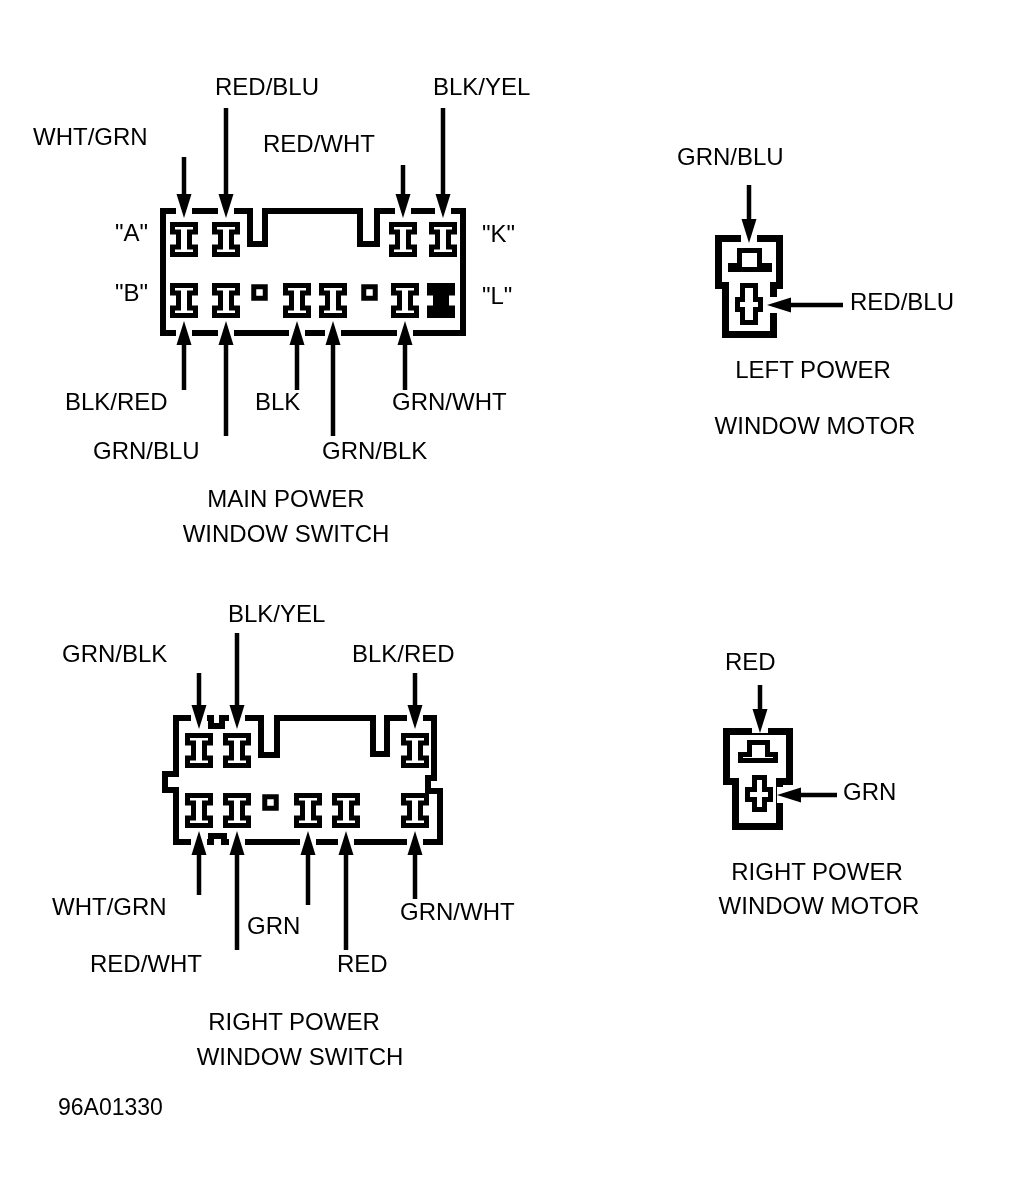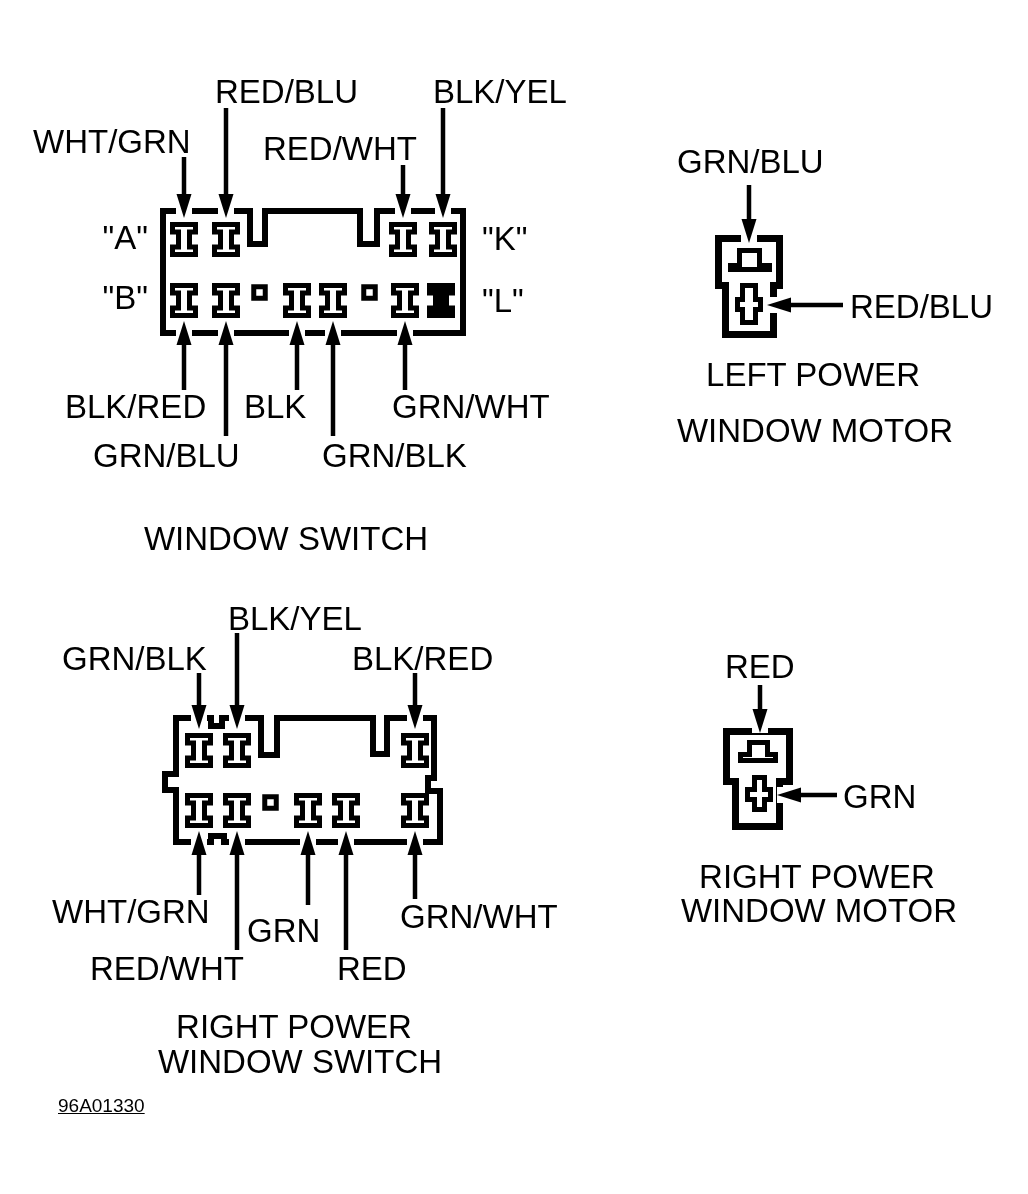--- a/index.html
+++ b/index.html
@@ -1,22 +1,22 @@
 <!DOCTYPE html>
 <html><head>
 <meta charset="utf-8">
 <style>
   html,body{margin:0;padding:0;background:#fff;}
   .stage{position:relative;width:1028px;height:1194px;background:#fff;overflow:hidden;
          font-family:"Liberation Sans",sans-serif;color:#000;}
   .stage svg{position:absolute;left:0;top:0;}
-  .lbl{position:absolute;font-size:33px;line-height:1;white-space:nowrap;color:#000;}
+  .lbl{position:absolute;font-size:24px;line-height:1;white-space:nowrap;color:#000;}
   .center{transform:translateX(-50%);}
   .rightal{transform:translateX(-100%);}
-  .small{font-size:19px;text-decoration:underline;}
+  .small{font-size:23px;}
   .outline{fill:none;stroke:#000;stroke-width:6;}
   .outline-motor{fill:none;stroke:#000;stroke-width:7;}
   .pin{fill:#fff;stroke:#000;stroke-width:5;}
   .pin-filled{fill:#000;stroke:#000;stroke-width:5;}
   .hole{fill:#fff;stroke:#000;stroke-width:5;}
   .halo{stroke:#fff;stroke-width:16;fill:none;}
   .shaft{stroke:#000;stroke-width:4.5;fill:none;}
   .head{fill:#000;stroke:none;}
 </style>
 </head>
@@ -173,24 +173,25 @@
 
   <div class="lbl" style="left:33px;top:125px">WHT/GRN</div>
   <div class="lbl" style="left:215px;top:75px">RED/BLU</div>
   <div class="lbl" style="left:263px;top:132px">RED/WHT</div>
   <div class="lbl" style="left:433px;top:75px">BLK/YEL</div>
   <div class="lbl rightal" style="left:148px;top:221px">"A"</div>
   <div class="lbl" style="left:482px;top:222px">"K"</div>
   <div class="lbl rightal" style="left:148px;top:281px">"B"</div>
   <div class="lbl" style="left:482px;top:284px">"L"</div>
   <div class="lbl" style="left:65px;top:390px">BLK/RED</div>
-  <div class="lbl" style="left:244px;top:390px">BLK</div>
+  <div class="lbl" style="left:255px;top:390px">BLK</div>
   <div class="lbl" style="left:392px;top:390px">GRN/WHT</div>
   <div class="lbl" style="left:93px;top:439px">GRN/BLU</div>
   <div class="lbl" style="left:322px;top:439px">GRN/BLK</div>
+  <div class="lbl center" style="left:286px;top:487px">MAIN POWER</div>
   <div class="lbl center" style="left:286px;top:522px">WINDOW SWITCH</div>
 
   <div class="lbl" style="left:677px;top:145px">GRN/BLU</div>
   <div class="lbl" style="left:850px;top:290px">RED/BLU</div>
   <div class="lbl center" style="left:813px;top:358px">LEFT POWER</div>
   <div class="lbl center" style="left:815px;top:414px">WINDOW MOTOR</div>
 
   <div class="lbl" style="left:62px;top:642px">GRN/BLK</div>
   <div class="lbl" style="left:228px;top:602px">BLK/YEL</div>
   <div class="lbl" style="left:352px;top:642px">BLK/RED</div>

